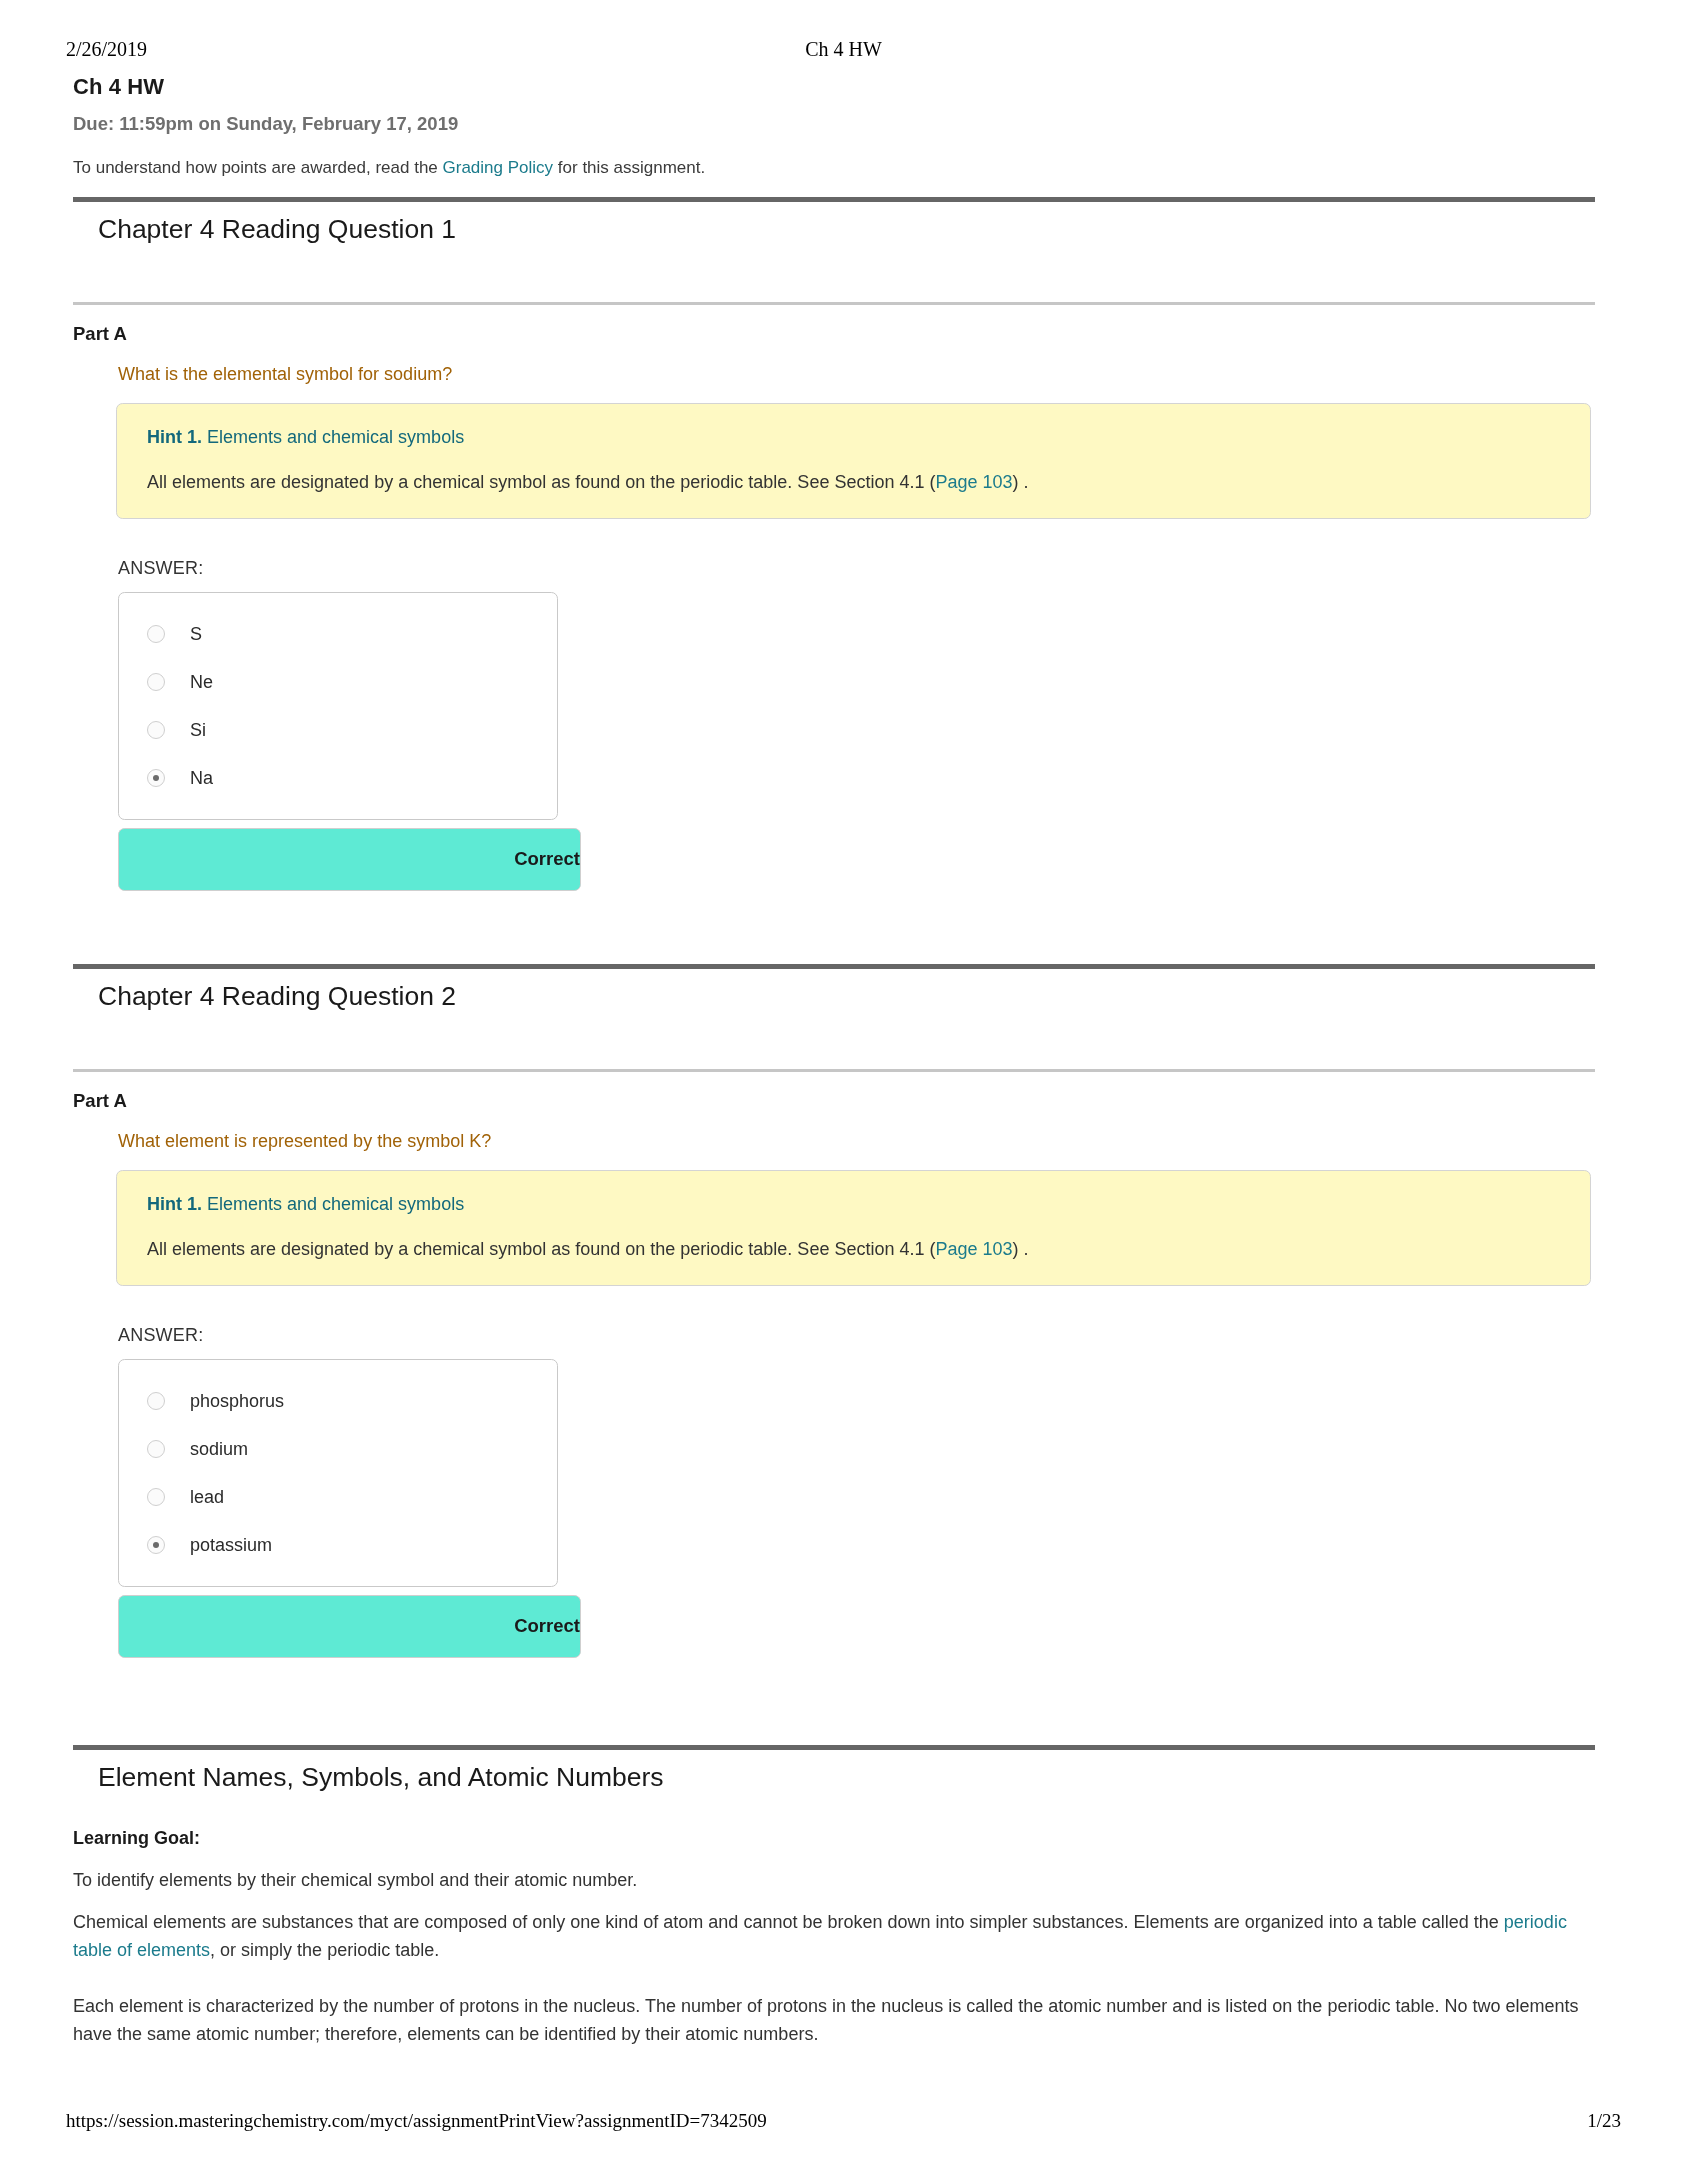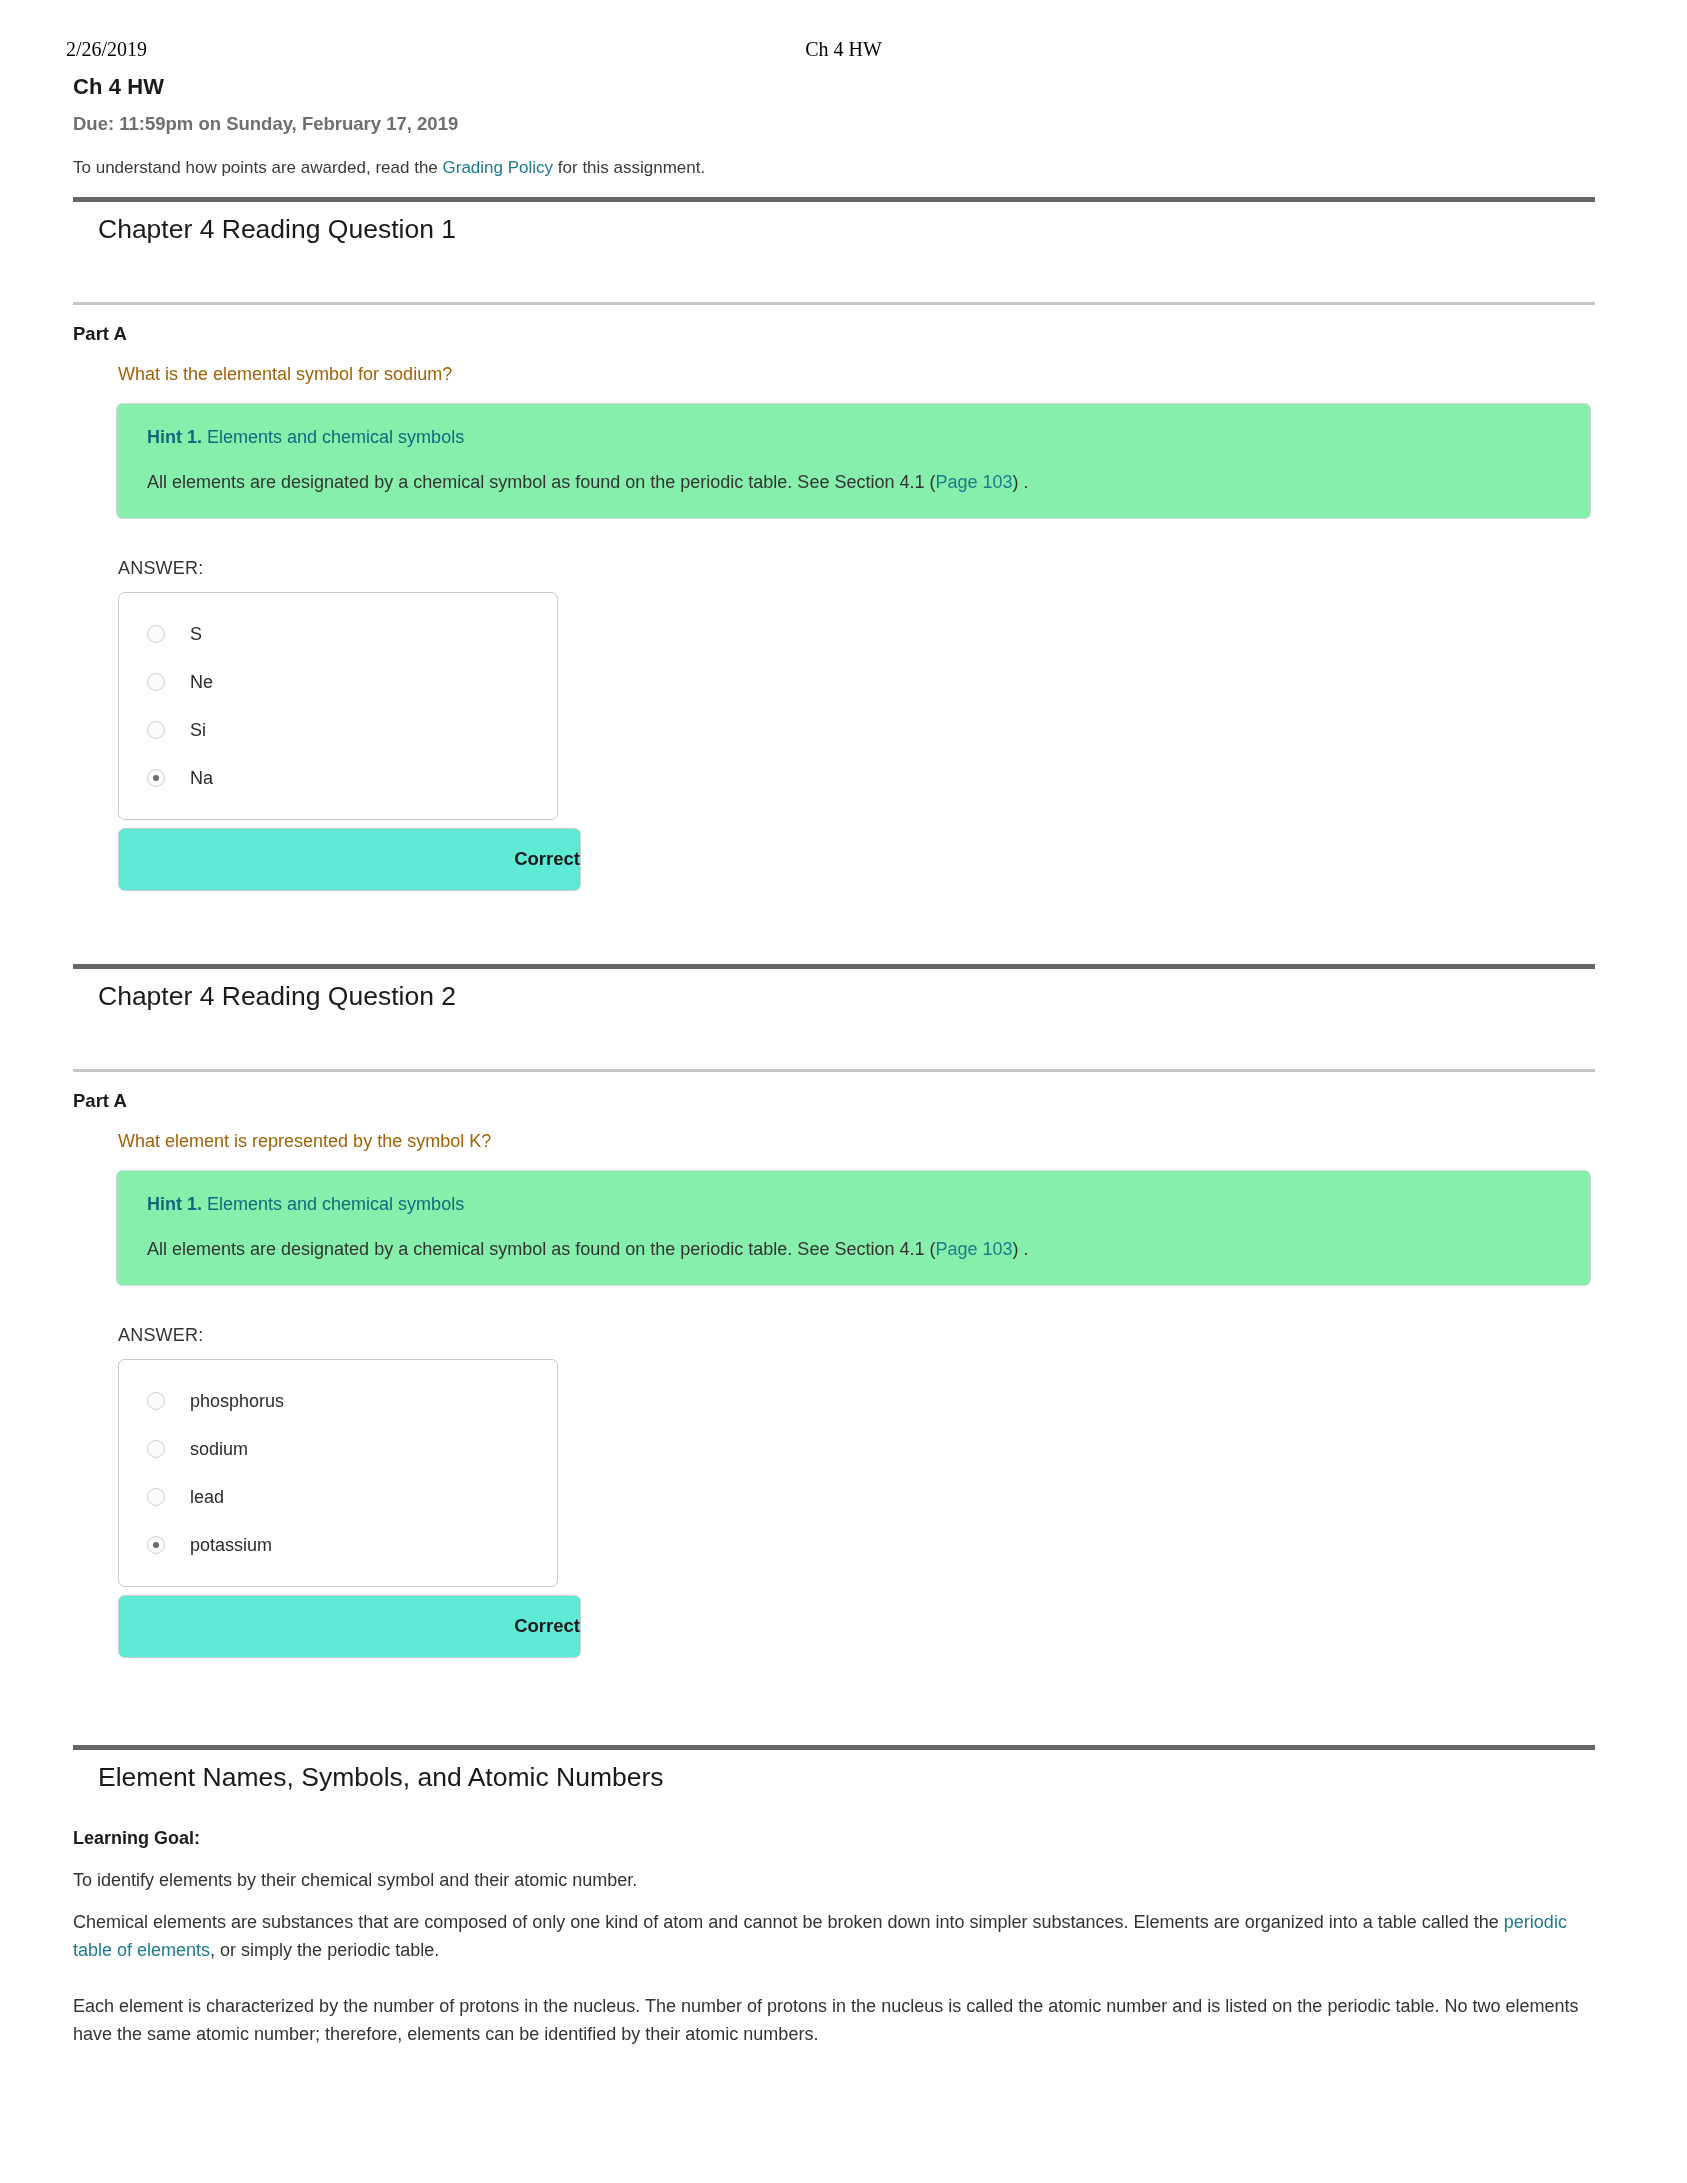--- a/index.html
+++ b/index.html
@@ -125,21 +125,21 @@
   }
 
   
   .hint-box {
     position: absolute;
     left: 116px;
     width: 1475px;
     box-sizing: border-box;
     border: 1.3px solid #d4d4d4;
     border-radius: 6.6px;
-    background: #86efac;
+    background: #fef9c3;
     padding: 22.5px 30px 25px 30px;
   }
   .hint-title {
     font-size: 18px;
     color: #13697c;
     margin: 0 0 24px 0;
   }
   .hint-title b {
     font-weight: bold;
     color: #13697c;
@@ -358,15 +358,19 @@
     <div class="section-title">Element Names, Symbols, and Atomic Numbers</div>
 
     <div class="tut-head" style="top:83px;">Learning Goal:</div>
     <div class="tut-para" style="top:121px;">To identify elements by their chemical symbol and their atomic number.</div>
 
     <div class="tut-para" style="top:163px;"><span>Chemical elements are substances that are composed of only one kind of atom and cannot be broken down into simpler substances. Elements are organized into a table called the </span><a class="link" href="#">periodic table of elements</a><span>, or simply the periodic table.</span></div>
 
     <div class="tut-para" style="top:247px;">Each element is characterized by the number of protons in the nucleus. The number of protons in the nucleus is called the atomic number and is listed on the periodic table. No two elements have the same atomic number; therefore, elements can be identified by their atomic numbers.</div>
   </div>
 
+  <div class="footer">
+    <span class="f-url">https://session.masteringchemistry.com/myct/assignmentPrintView?assignmentID=7342509</span>
+    <span class="f-page">1/23</span>
+  </div>
 
 </div>
 
 
 </body></html>

